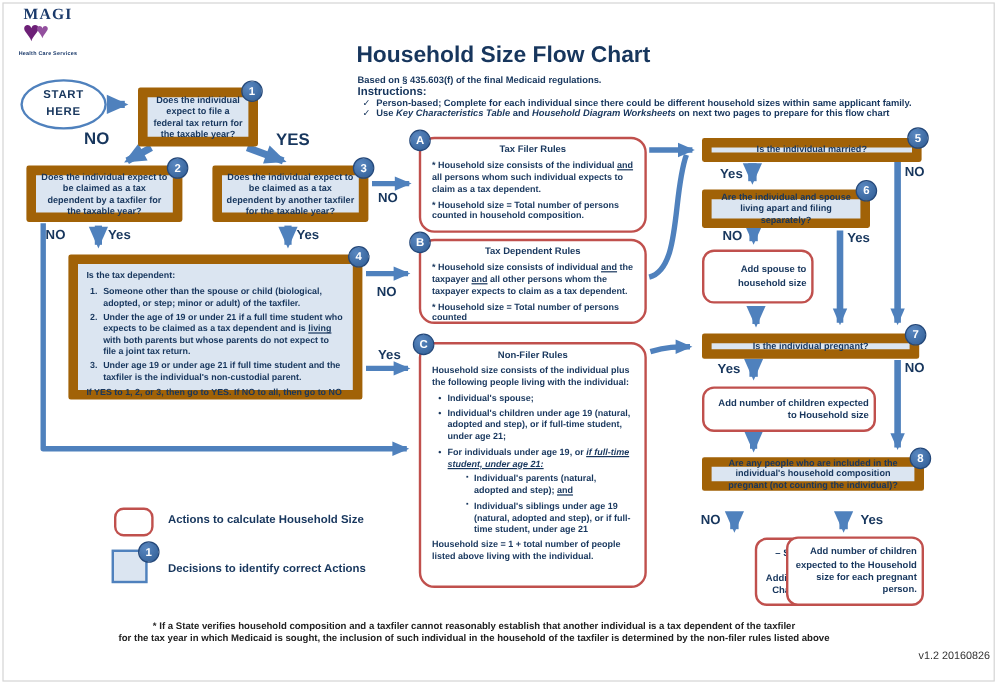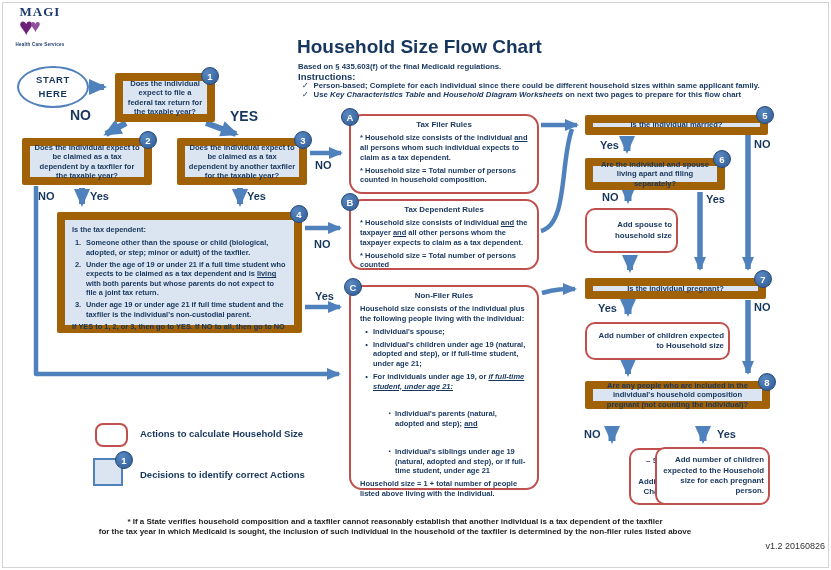--- a/index.html
+++ b/index.html
@@ -39,21 +39,21 @@
   .li .t{flex:1;padding-right:1px;}
   .d4footer{margin-top:3px;font-weight:700;}
 
   .rule{position:absolute;box-sizing:border-box;background:#fff;border:2.5px solid #c0504d;border-radius:13px;
         color:#17365d;font-weight:600;font-size:7.5px;line-height:1.3;padding:4px 9px;z-index:2;}
   .rule .rtitle{text-align:center;font-weight:800;font-size:7.9px;margin-bottom:1px;}
   .rule p{margin:3px 0;}
   .bl{display:flex;margin:3px 0;}
   .bl .m{width:13px;flex:none;text-align:center;}
   .bl .t{flex:1;}
-  .sbl{display:flex;margin:18px 0 3px 24px;}
+  .sbl{display:flex;margin:3px 0 3px 24px;}
   .sbl .m{width:11px;flex:none;text-align:center;font-size:6px;padding-top:1px;box-sizing:border-box;}
   .sbl .t{flex:1;}
   .u{text-decoration:underline;}
   .b{font-weight:800;}
   .iu{font-style:italic;text-decoration:underline;}
 
   .act{position:absolute;box-sizing:border-box;background:#fff;border:2.5px solid #c0504d;border-radius:10px;
        display:flex;align-items:center;justify-content:center;text-align:right;
        color:#17365d;font-weight:700;font-size:7.9px;line-height:1.3;padding:3px 4px;z-index:2;white-space:pre-line;}
 

